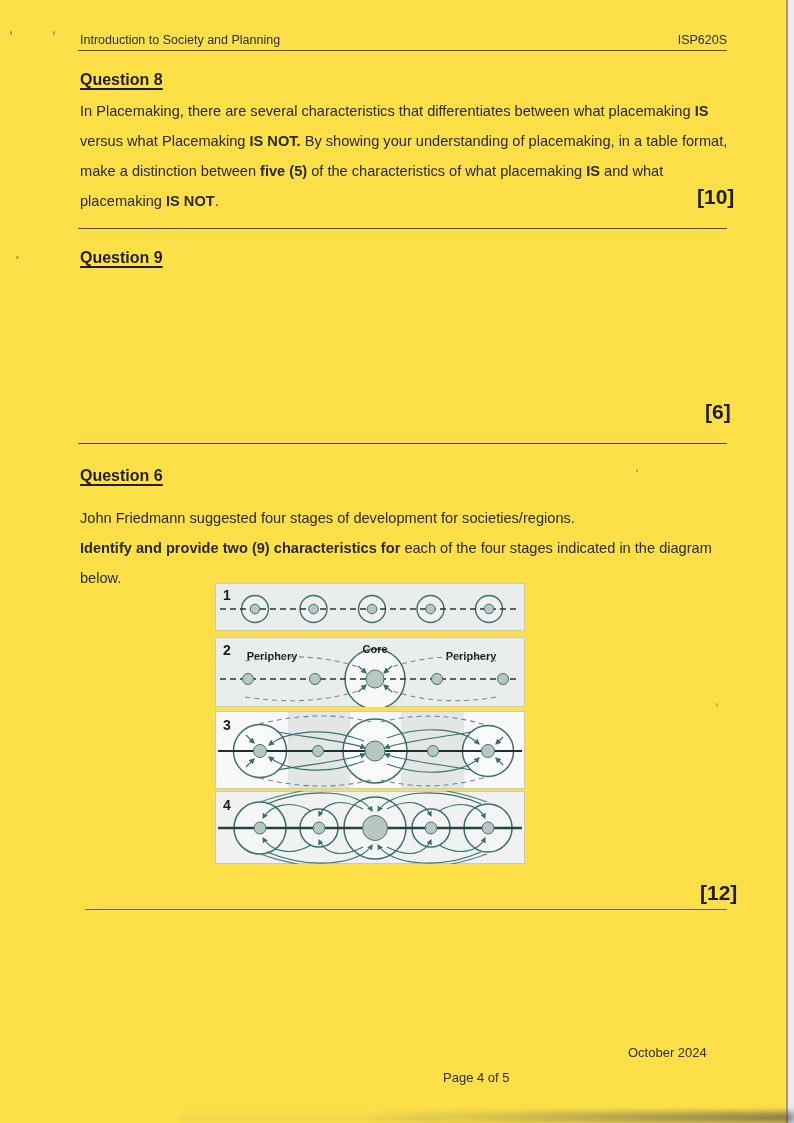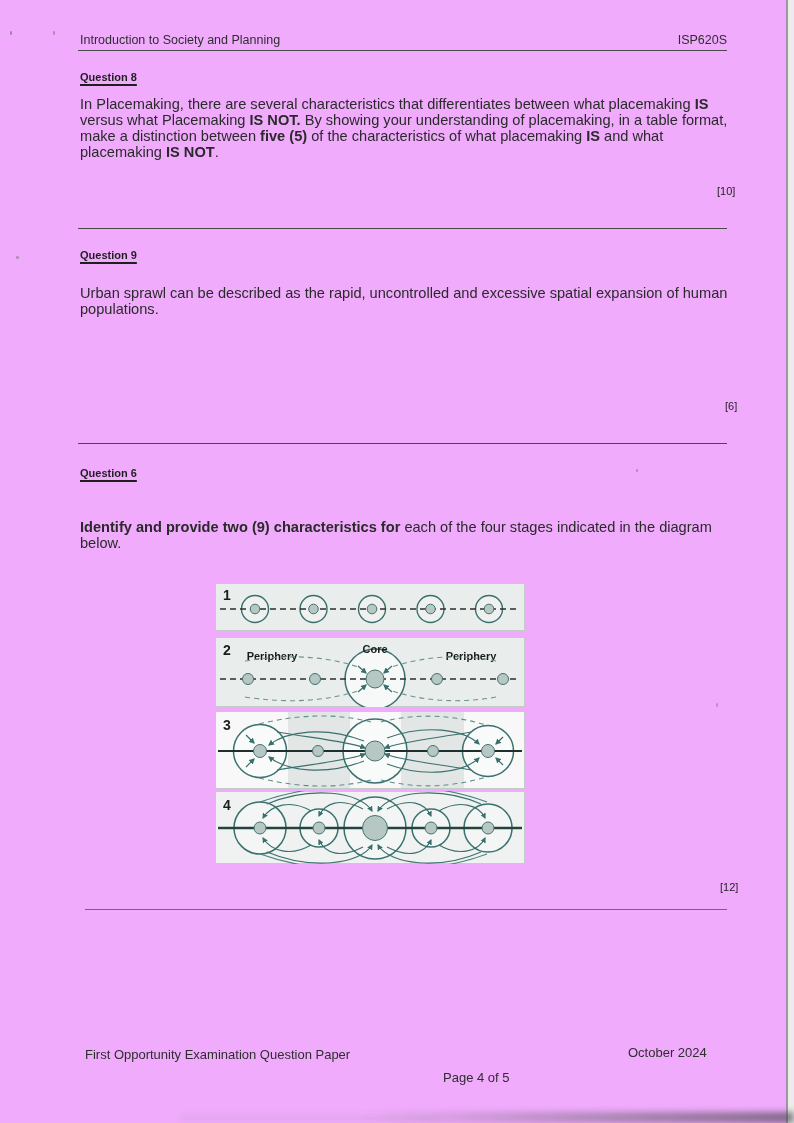--- a/index.html
+++ b/index.html
@@ -1,26 +1,26 @@
 <!DOCTYPE html>
 <html><head>
 <meta charset="utf-8">
 <style>
   html,body{margin:0;padding:0;background:#ffffff;}
-  .page{position:relative;width:794px;height:1123px;background:#f0abfc;overflow:hidden;
+  .page{position:relative;width:794px;height:1123px;background:#fde047;overflow:hidden;
         font-family:"Liberation Sans",sans-serif;color:#262626;}
   .header-row{position:absolute;top:33px;left:80px;width:647px;display:flex;
               justify-content:space-between;font-size:12.5px;color:#2e2e2e;}
   .hrule{position:absolute;height:1px;background:#4a4a4a;}
-  .q-heading{position:absolute;font-size:11px;font-weight:bold;color:#1f1f1f;
+  .q-heading{position:absolute;font-size:16px;font-weight:bold;color:#1f1f1f;
              text-decoration:underline;text-decoration-thickness:1.5px;text-underline-offset:3px;}
-  .para{position:absolute;left:80px;width:652px;font-size:14.6px;line-height:16px;color:#2a2a2a;}
+  .para{position:absolute;left:80px;width:652px;font-size:14.6px;line-height:30px;color:#2a2a2a;}
   .b{font-weight:bold;}
   .u{text-decoration:underline;text-underline-offset:2px;}
-  .marks{position:absolute;font-size:11px;font-weight:normal;color:#1f1f1f;margin-left:20px;}
+  .marks{position:absolute;font-size:21px;font-weight:bold;color:#1f1f1f;}
   .footer-item{position:absolute;font-size:13px;color:#2e2e2e;}
   .diagram{position:absolute;top:583px;left:215px;width:310px;}
   .panel{display:block;}
   .gap6{height:6px;} .gap4{height:4px;} .gap2{height:2px;}
   svg text.num{font-family:"Liberation Sans",sans-serif;font-size:14px;font-weight:bold;fill:#1d1d1d;}
   svg text.lbl{font-family:"Liberation Sans",sans-serif;font-size:11px;font-weight:bold;fill:#1c1c1c;}
   
   .edge-right-fill{position:absolute;right:0;top:0;bottom:0;width:7px;background:#ececec;}
   .edge-right-line{position:absolute;right:6px;top:0;bottom:0;width:2px;background:#8f8f8f;opacity:.85;}
   .bottom-shadow{position:absolute;bottom:0;left:360px;right:0;height:11px;
@@ -42,27 +42,26 @@
   <div class="hrule" style="top:50px;left:78px;width:649px;"></div>
 
   <div class="q-heading" style="top:71px;left:80px;">Question 8</div>
   <p class="para" style="top:96px;margin:0;">
     <span>In Placemaking, there are several characteristics that differentiates between what placemaking </span><span class="b">IS</span><span> versus what Placemaking </span><span class="b">IS NOT.</span><span> By showing your understanding of placemaking, in a table format, make a distinction between </span><span class="b">five (5)</span><span> of the characteristics of what placemaking </span><span class="b">IS</span><span> and what placemaking </span><span class="b">IS NOT</span><span>.</span>
   </p>
   <div class="marks" style="top:185px;left:697px;">[10]</div>
   <div class="hrule" style="top:228px;left:78px;width:649px;"></div>
 
   <div class="q-heading" style="top:249px;left:80px;text-align:right;">Question 9</div>
-  <p class="para" style="top:285px;margin:0;">Urban sprawl can be described as the rapid, uncontrolled and excessive spatial expansion of human populations.</p>
   <div class="marks" style="top:400px;left:705px;">[6]</div>
   <div class="hrule" style="top:443px;left:78px;width:649px;"></div>
 
   <div class="q-heading" style="top:467px;left:80px;">Question 6</div>
   <p class="para" style="top:503px;margin:0;">
-    <br>
+    <span>John Friedmann suggested four stages of development for societies/regions.</span><br>
     <span class="b">Identify and provide two (9) characteristics for</span><span> each of the four stages indicated in the diagram below.</span>
   </p>
 
   <div class="diagram">
 
     <svg class="panel" width="310" height="48" viewBox="0 0 310 48">
       <defs>
         <marker id="ah" viewBox="0 0 10 10" refX="8" refY="5" markerWidth="5.2" markerHeight="5.2" orient="auto">
           <path d="M0,0 L10,5 L0,10 z" fill="#39706d"></path>
         </marker>
@@ -193,21 +192,20 @@
         <circle cx="160" cy="37" r="12.5"></circle>
           <circle cx="216" cy="37" r="6"></circle>
         <circle cx="273" cy="37" r="6"></circle>
       </g>
     </svg>
   </div>
 
   <div class="marks" style="top:881px;left:700px;">[12]</div>
   <div class="hrule" style="top:909px;left:85px;width:642px;background:#6a6a6a;"></div>
 
-  <div class="footer-item" style="top:1047px;left:85px;">First Opportunity Examination Question Paper</div>
   <div class="footer-item" style="top:1046px;left:443px;margin-top:24px;">Page 4 of 5</div>
   <div class="footer-item" style="top:1045px;left:628px;">October 2024</div>
 
   <div class="edge-right-fill"></div>
   <div class="edge-right-line"></div>
   <div class="bottom-shadow"></div>
   <div class="bottom-smudge"></div>
   <div class="speck" style="top:31px;left:10px;width:2px;height:4px;opacity:.6;"></div>
   <div class="speck" style="top:31px;left:53px;width:2px;height:4px;opacity:.5;"></div>
   <div class="speck" style="top:256px;left:16px;width:3px;height:3px;opacity:.45;"></div>

